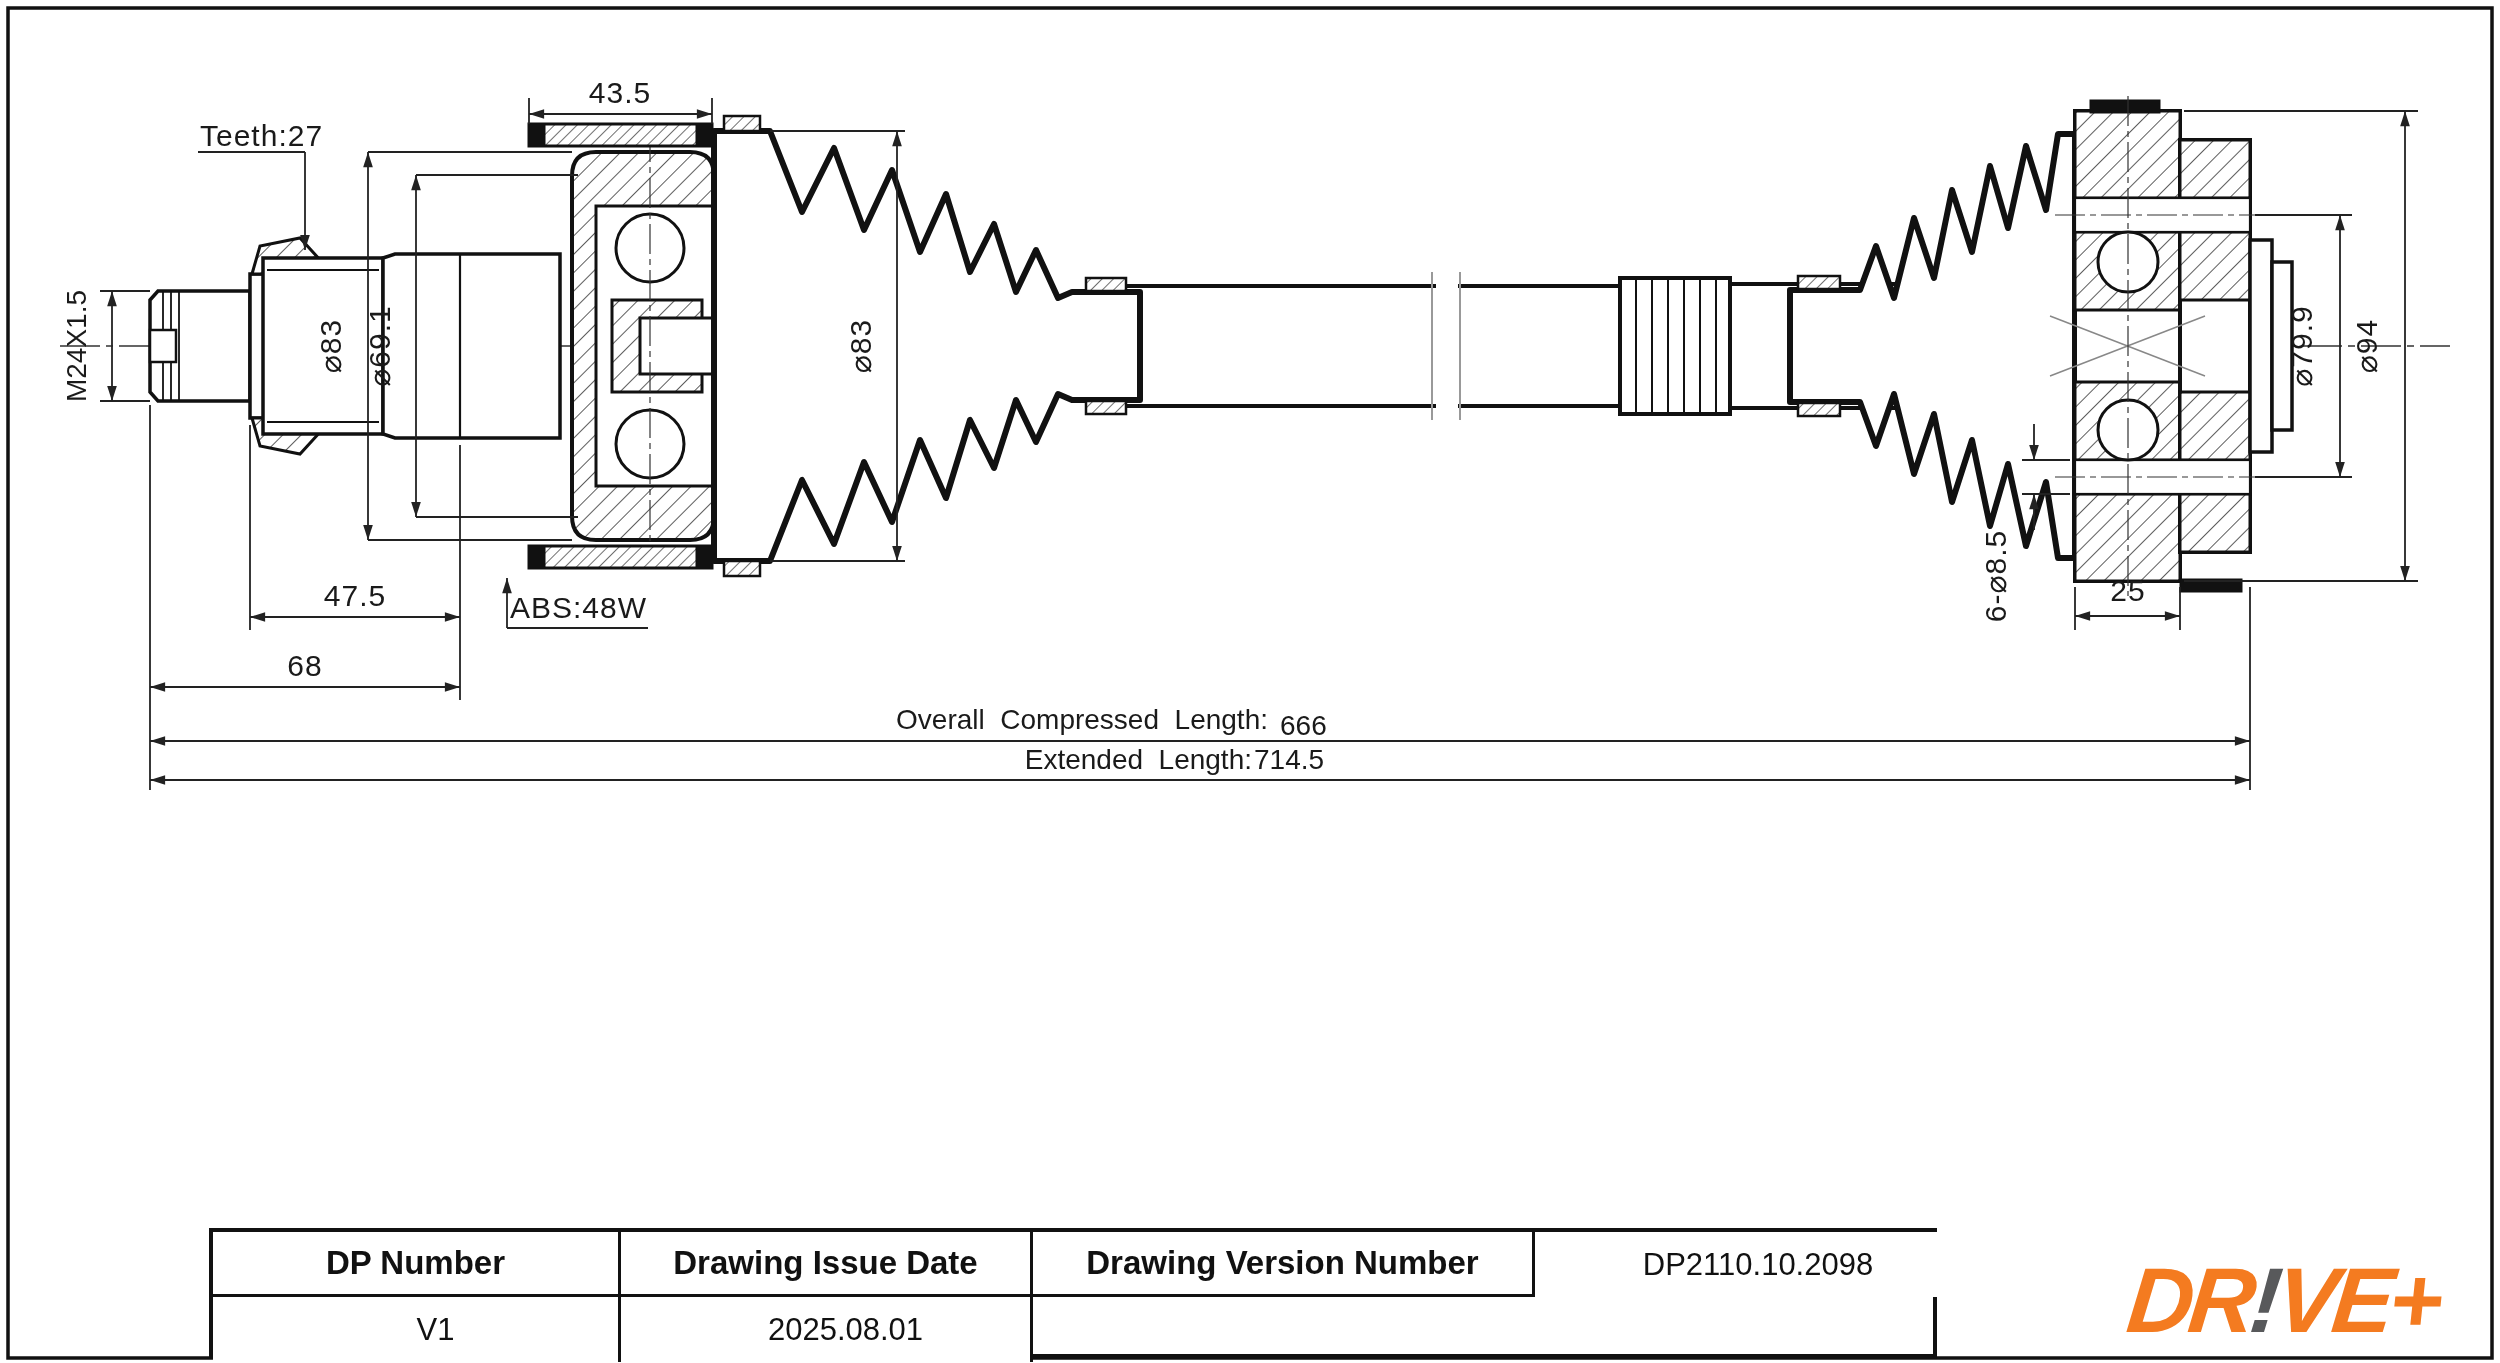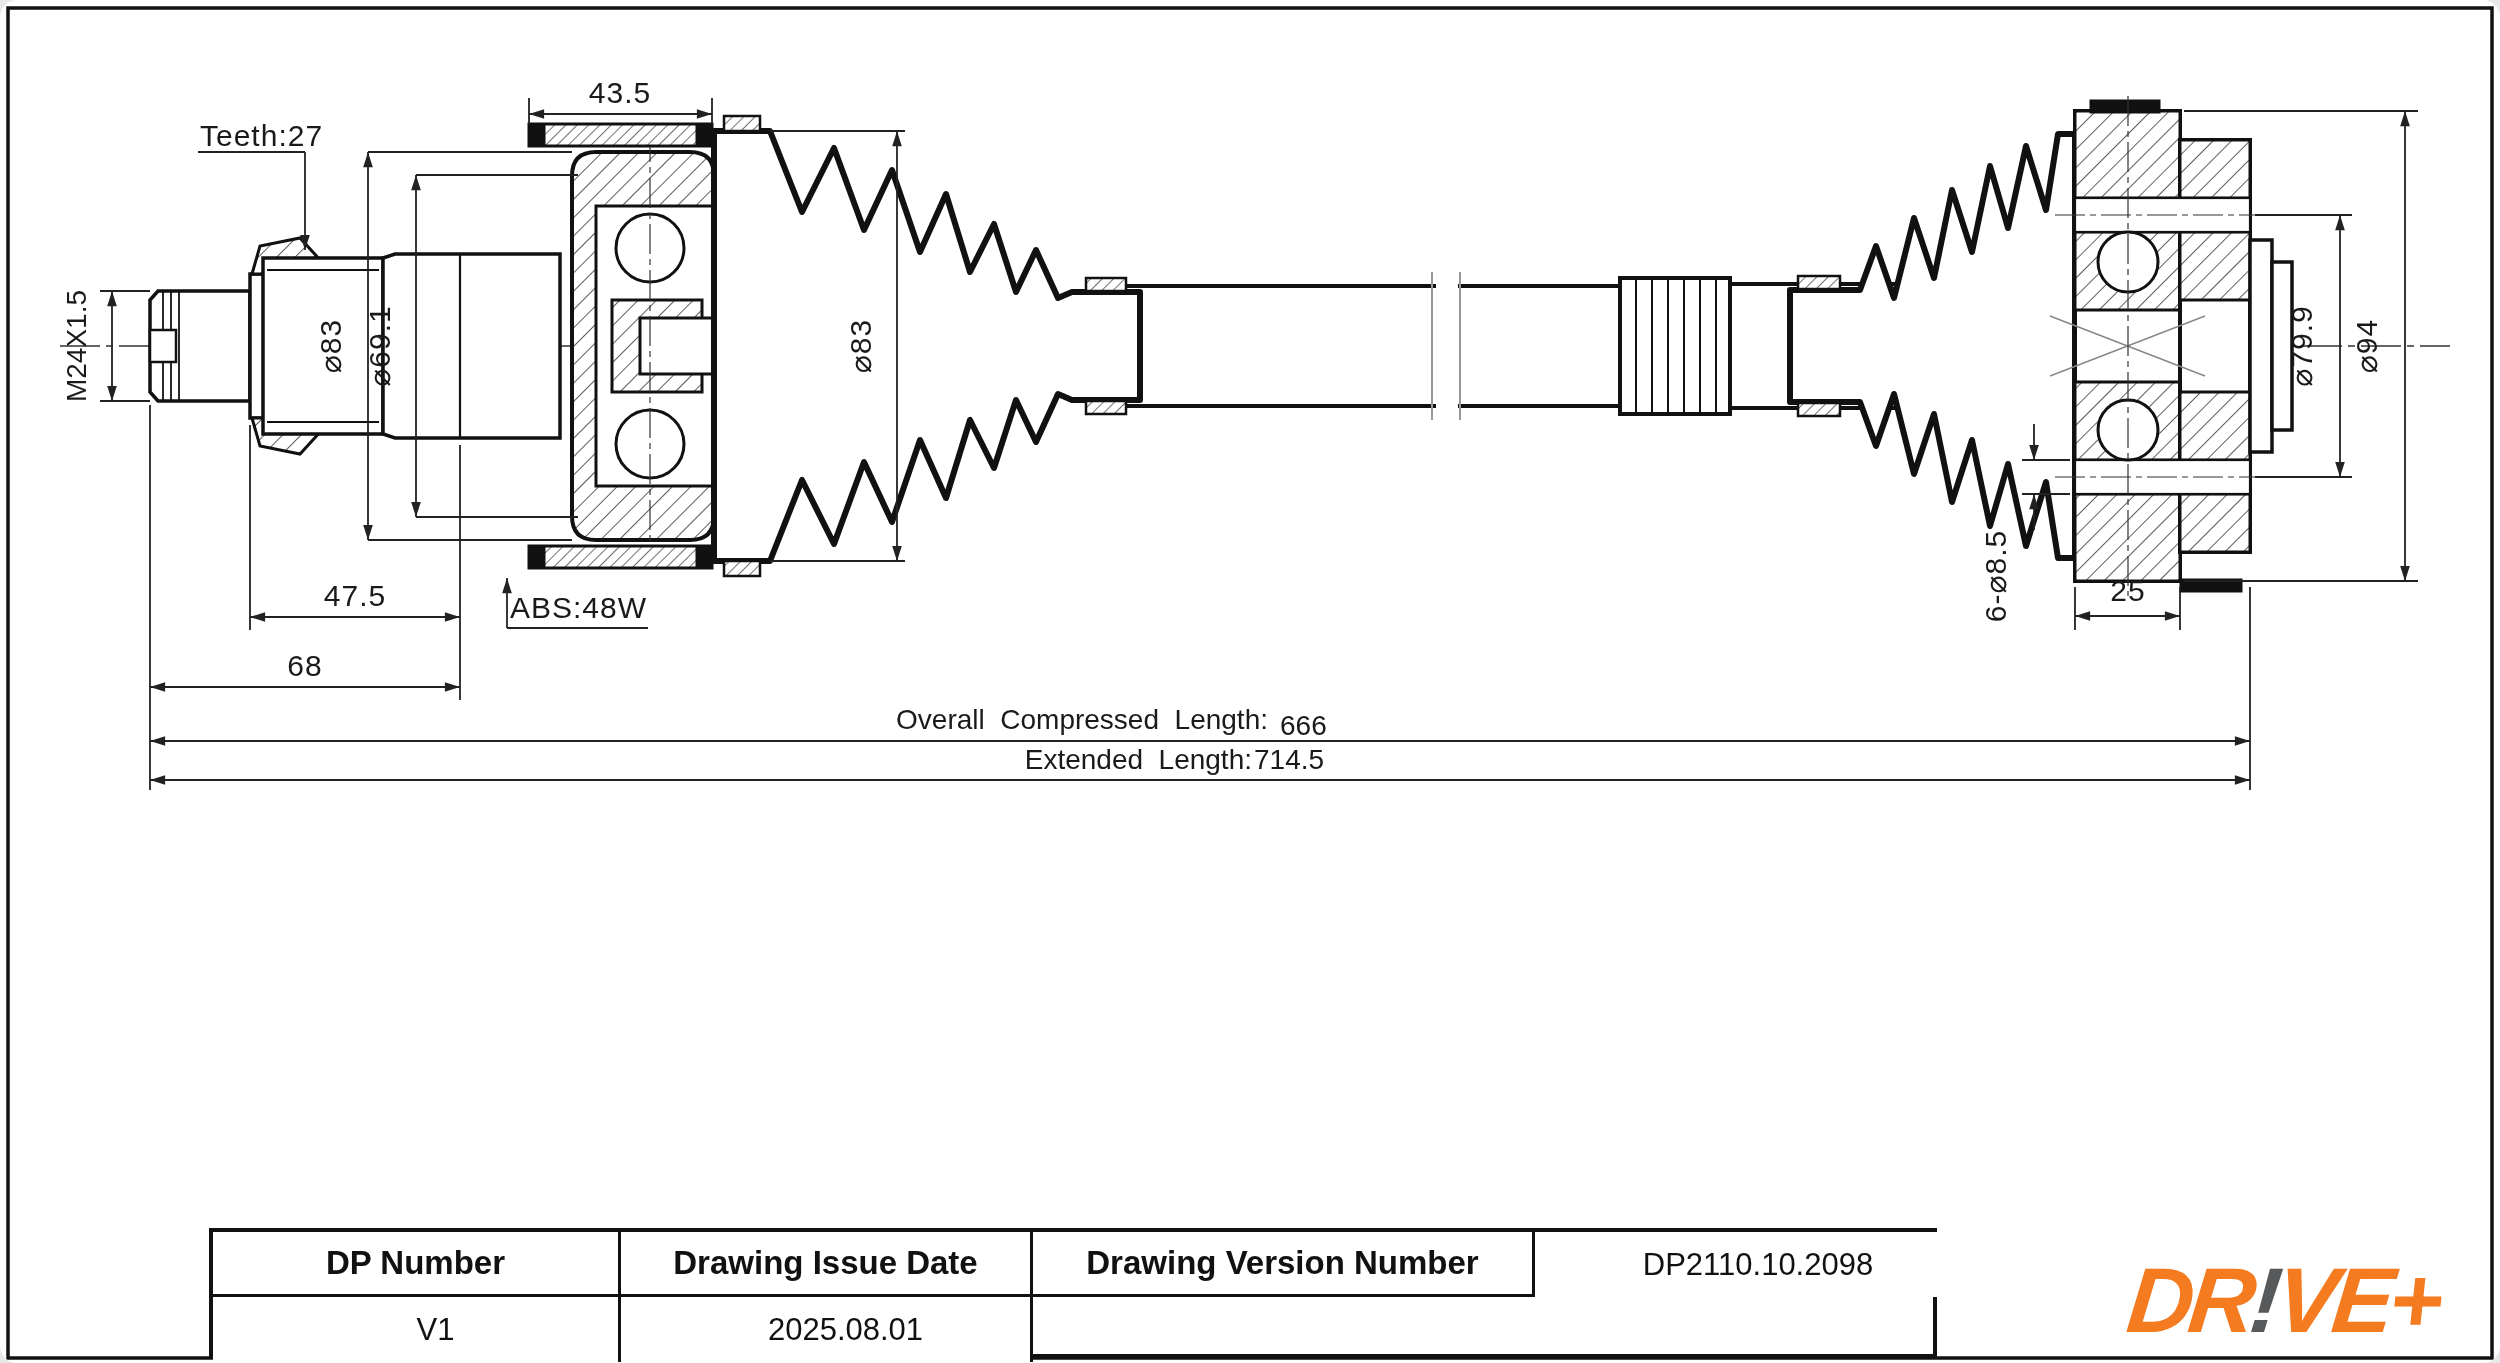--- a/index.html
+++ b/index.html
@@ -1,17 +1,17 @@
 <!DOCTYPE html>
 <html><head>
 <meta charset="utf-8">
 <style>
   html,body{margin:0;padding:0;background:#e8e8e8;}
   #page{position:relative;width:2500px;height:1363px;background:#ffffff;
-        font-family:"Liberation Sans",sans-serif;overflow:hidden;border-radius:17px;}
+        font-family:"Liberation Sans",sans-serif;overflow:hidden;}
   #drawing{position:absolute;left:0;top:0;}
   svg text{fill:#1a1a1a;font-family:"Liberation Sans",sans-serif;}
   .dimtxt{font-size:30px;letter-spacing:1px;}
   .dimtxt-sm{font-size:28px;}
   .lenline{font-size:28px;white-space:pre;}
   
   #titleblock{position:absolute;left:209px;top:1228px;width:1728px;height:130px;
       display:grid;grid-template-columns:408px 412px 502px 406px;grid-template-rows:65px 65px;
       border:4px solid #111;box-sizing:border-box;background:#fff;}
   .tb-cell{border-right:3px solid #111;border-bottom:3px solid #111;

